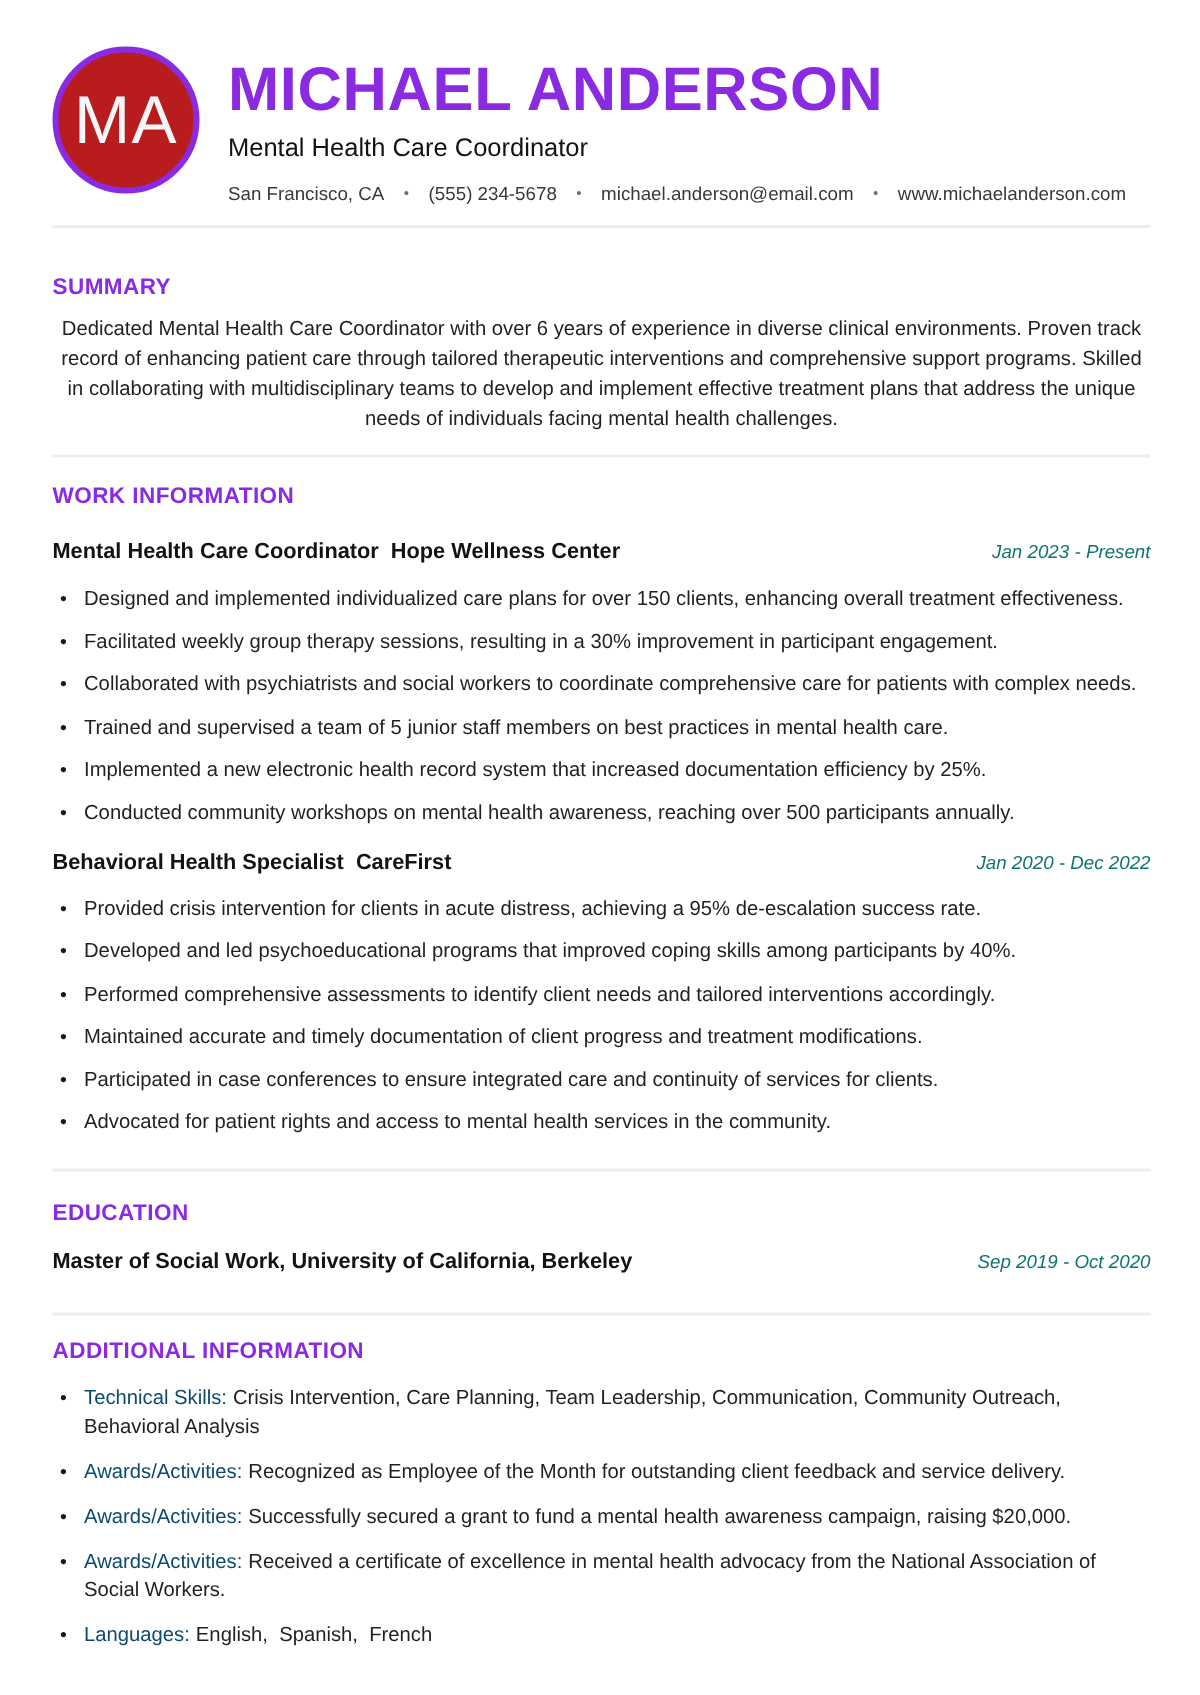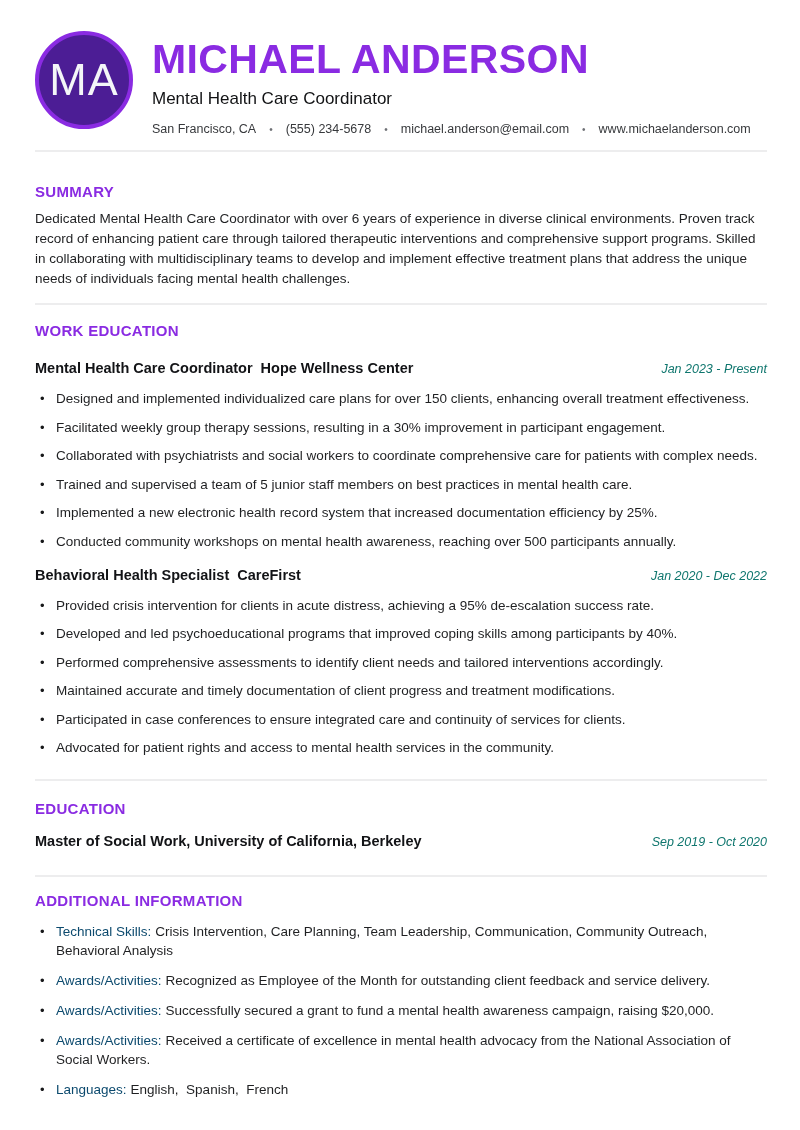--- a/index.html
+++ b/index.html
@@ -10,21 +10,21 @@
     color: #1b1b1b;
     overflow: hidden;
   }
   .page { padding: 0 33px 0 35px; }
 
   
   .header-row { display: flex; align-items: flex-start; padding-top: 31px; }
   .avatar {
     width: 98px; height: 98px; flex: 0 0 98px;
     border-radius: 50%;
-    background: #4c1d95;
+    background: #b91c1c;
     border: 4px solid #8a2be2;
     color: #f4f6f8;
     display: flex; align-items: center; justify-content: center;
     font-size: 45px; font-weight: 400; letter-spacing: 1px;
   }
   .header-text { margin-left: 19px; padding-top: 11px; }
   .name {
     font-size: 41px; font-weight: 700; letter-spacing: 0.4px;
     color: #8a2be2; line-height: 34px;
   }
@@ -33,21 +33,21 @@
     display: flex; align-items: center; margin-top: 14px;
     font-size: 12.5px; color: #37393c; line-height: 15px;
   }
   .contact-sep { margin: 0 13px; color: #6e7075; font-size: 10px; }
 
   
   .divider { border: none; border-top: 2px solid #ededee; }
   .section-heading {
     color: #8a2be2; font-size: 15px; font-weight: 700; letter-spacing: 0.3px;
   }
-  .body-text { font-size: 13.5px; line-height: 20px; color: #1f2022; }
+  .body-text { font-size: 13.5px; line-height: 20px; color: #1f2022; text-align: center; }
 
   .divider-1 { margin-top: 13px; }
   .divider-2 { margin-top: 14px; }
   .divider-3 { margin-top: 22px; }
   .divider-4 { margin-top: 26px; }
 
   .summary-section { margin-top: 31px; }
   .summary-text { margin-top: 9px; }
 
   
@@ -113,21 +113,21 @@
   <hr class="divider divider-1">
 
   <div class="summary-section">
     <div class="section-heading">SUMMARY</div>
     <p class="body-text summary-text">Dedicated Mental Health Care Coordinator with over 6 years of experience in diverse clinical environments. Proven track record of enhancing patient care through tailored therapeutic interventions and comprehensive support programs. Skilled in collaborating with multidisciplinary teams to develop and implement effective treatment plans that address the unique needs of individuals facing mental health challenges.</p>
   </div>
 
   <hr class="divider divider-2">
 
   <div class="work-section">
-    <div class="section-heading">WORK EDUCATION</div>
+    <div class="section-heading">WORK INFORMATION</div>
     <div>
   <div class="job">
     <div class="job-header">
       <div class="job-title-line">
         <span class="job-title">Mental Health Care Coordinator</span>
         <span class="job-company">Hope Wellness Center</span>
       </div>
       <span class="dates">Jan 2023 - Present</span>
     </div>
     <ul class="bullet-list">

